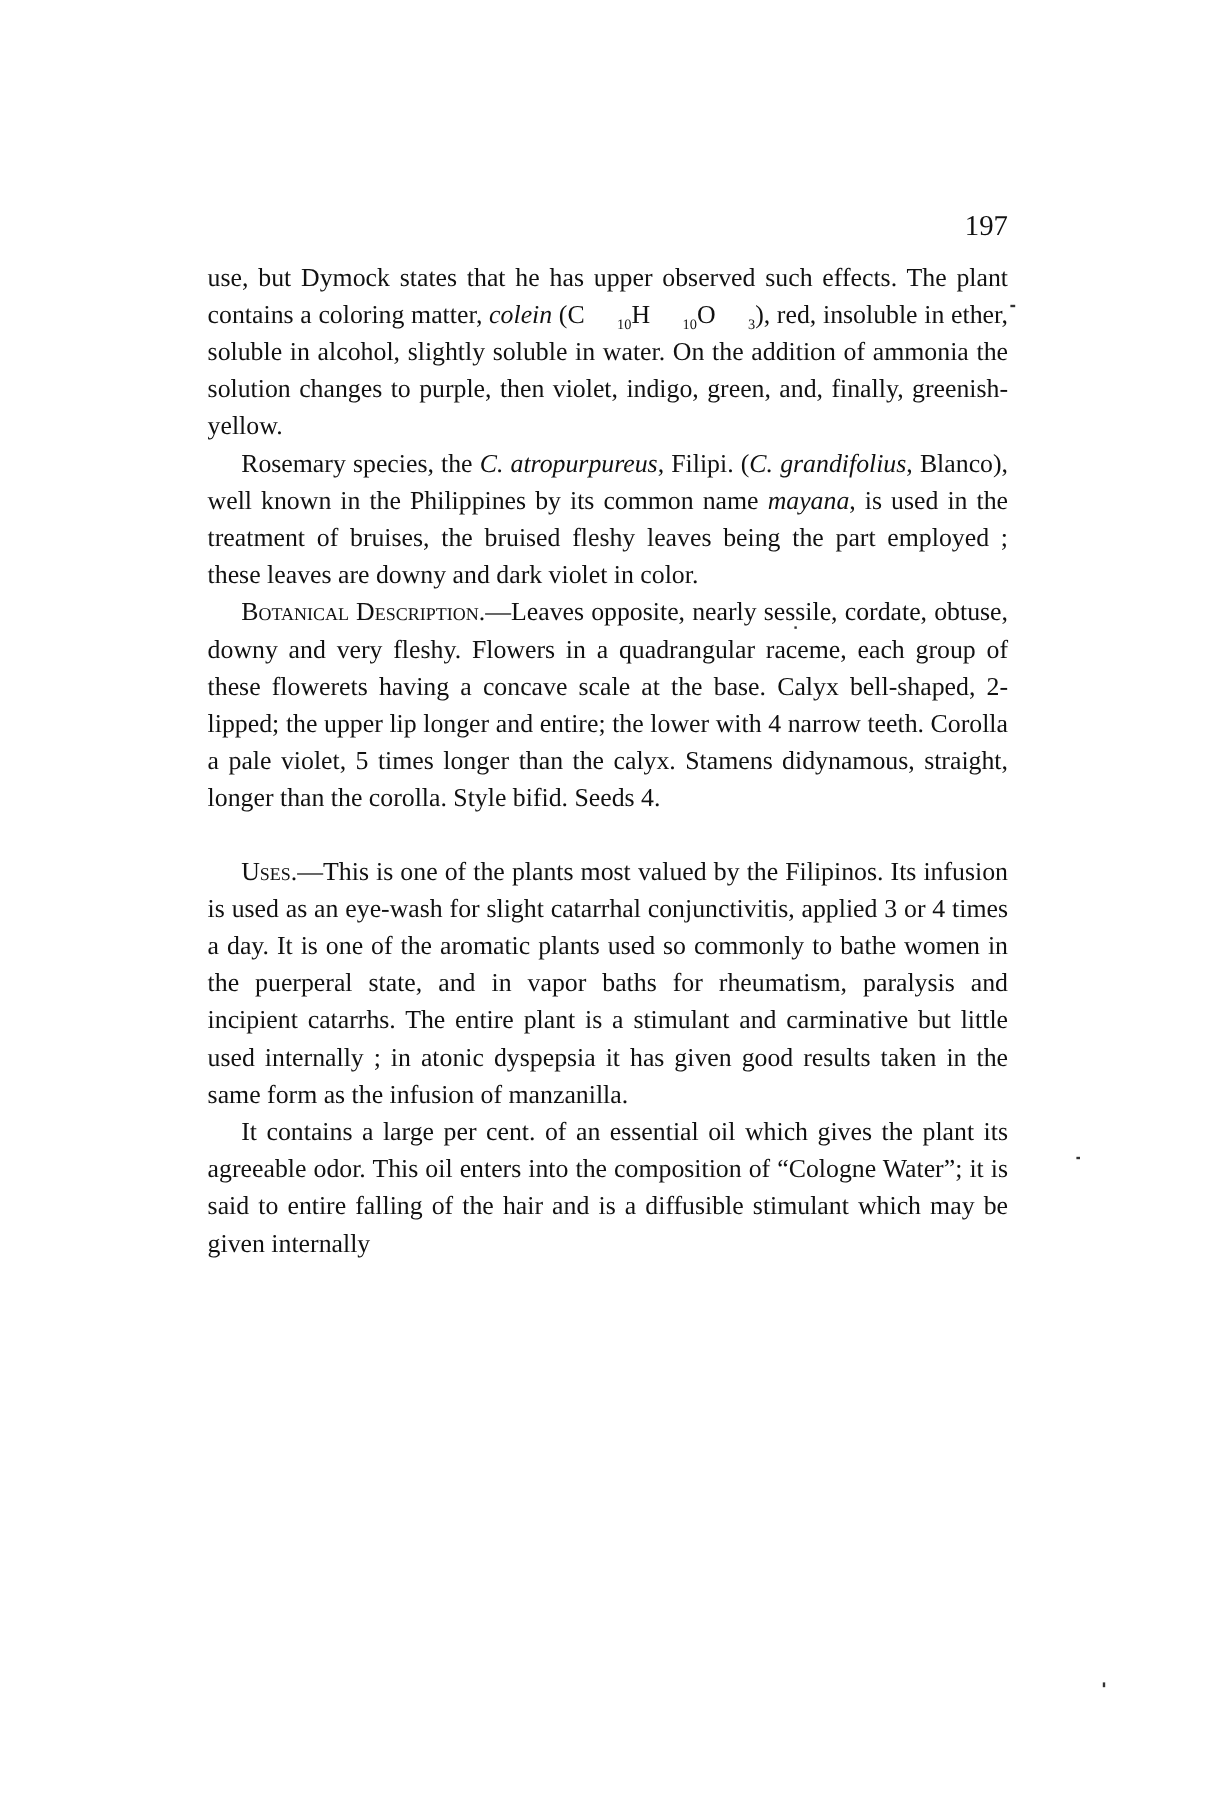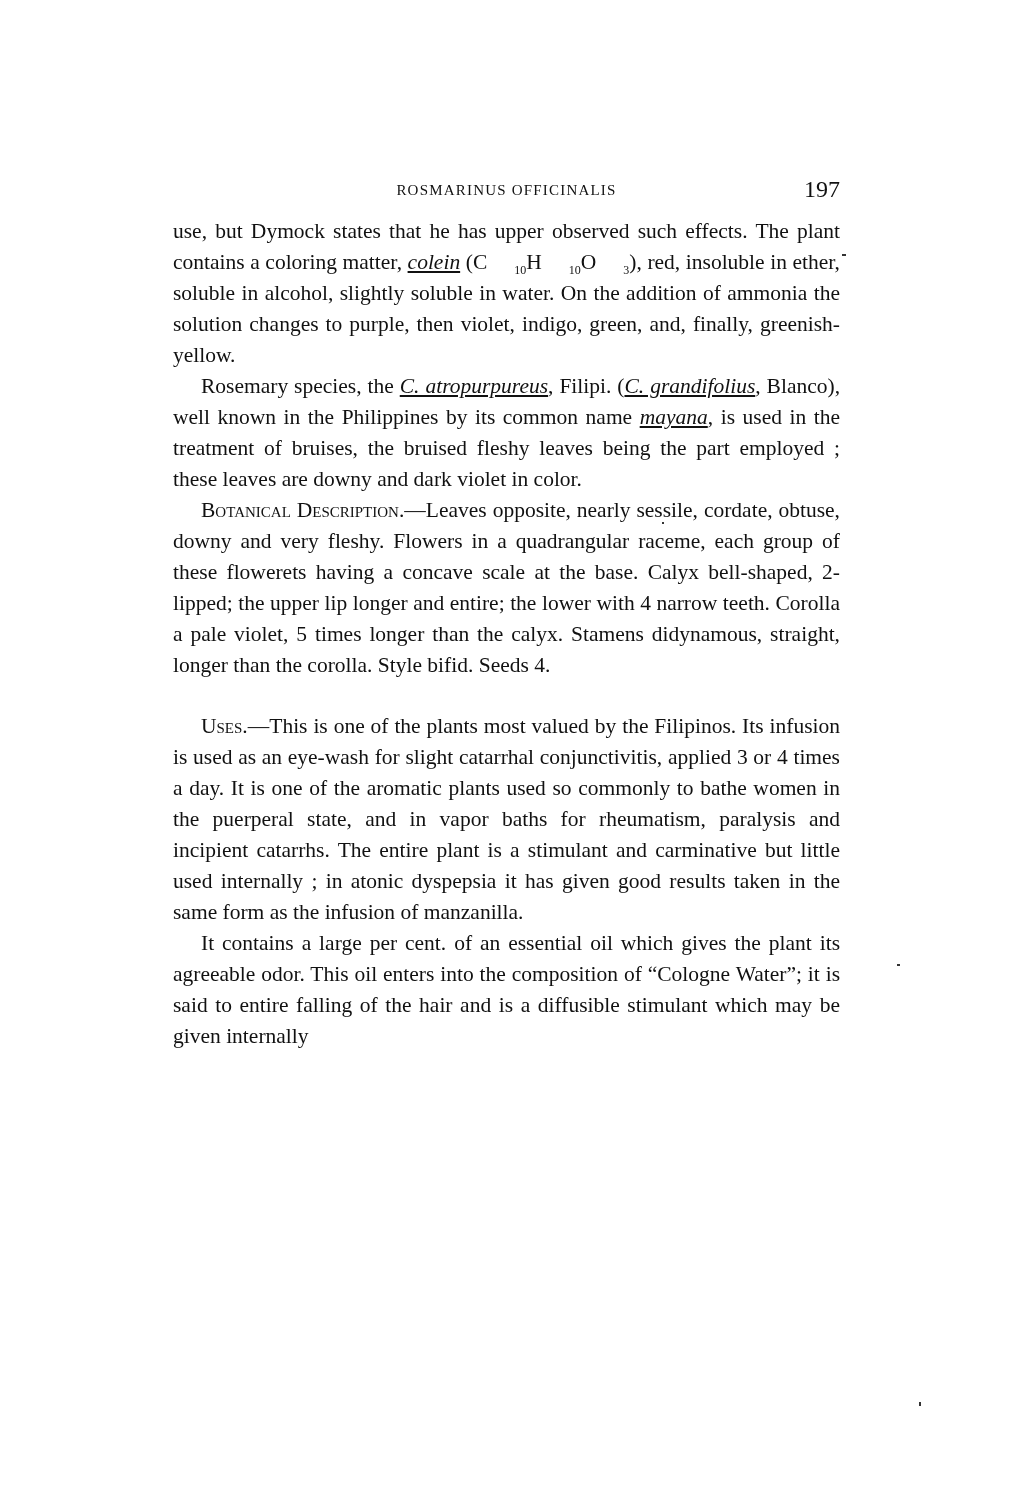--- a/index.html
+++ b/index.html
@@ -55,21 +55,21 @@
       font-family: "Liberation Serif", serif;
       font-size: 21.5px;
       line-height: 31px;
       text-align: justify;
       text-indent: 28px;
       hyphens: manual;
     }
     p.noindent { text-indent: 0; }
     p + p { margin-top: 0; }
     .sc { font-variant: small-caps; }
-    em { font-style: italic; text-decoration: underline; }
+    em { font-style: italic; }
     sub { font-size: 12px; line-height: 0; margin-left: 27px; }
     .section-title {
       font-family: "Liberation Serif", serif;
       font-weight: bold;
       font-size: 21px;
       text-align: center;
       margin-top: 30px;
       margin-bottom: 8px;
       line-height: 31px;
       padding-left: 10px;
@@ -81,21 +81,20 @@
       position: absolute;
       background: #333;
     }
   </style>
 </head>
 <body>
 
 <div class="page">
 
   <div class="running-head">
-    <span class="title">Rosmarinus officinalis</span>
     <span class="page-number">197</span>
   </div>
 
   <p class="noindent">
     <span>use, but Dymock states that he has upper observed such effects.</span>
     <span>The plant contains a coloring matter, </span><em>colein</em><span><span> (C</span><sub>10</sub><span>H</span><sub>10</sub><span>O</span><sub>3</sub></span><span>), red, in­soluble in ether, soluble in alcohol, slightly soluble in water. On the addition of ammonia the solution changes to purple, then violet, indigo, green, and, finally, greenish-yellow.</span>
   </p>
 
   <p>
     <span>Rosemary species, the </span><em>C. atropurpureus</em><span>, Filipi. (</span><em>C. grandifo­lius</em><span>, Blanco), well known in the Philippines by its common name </span><em>mayana</em><span>, is used in the treatment of bruises, the bruised fleshy leaves being the part employed ; these leaves are downy and dark violet in color.</span>

